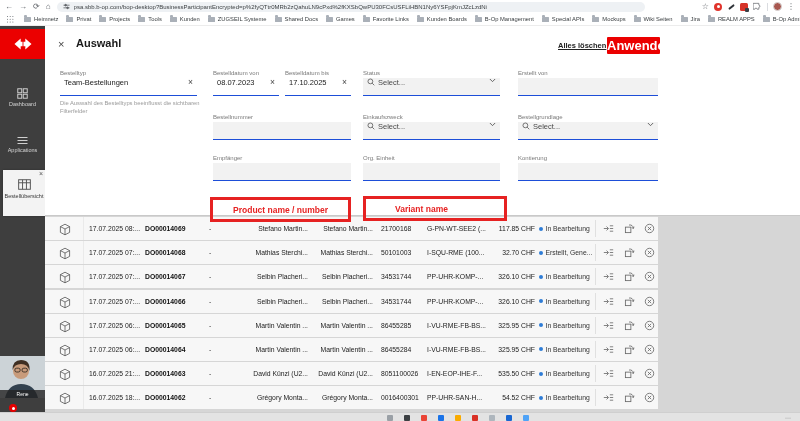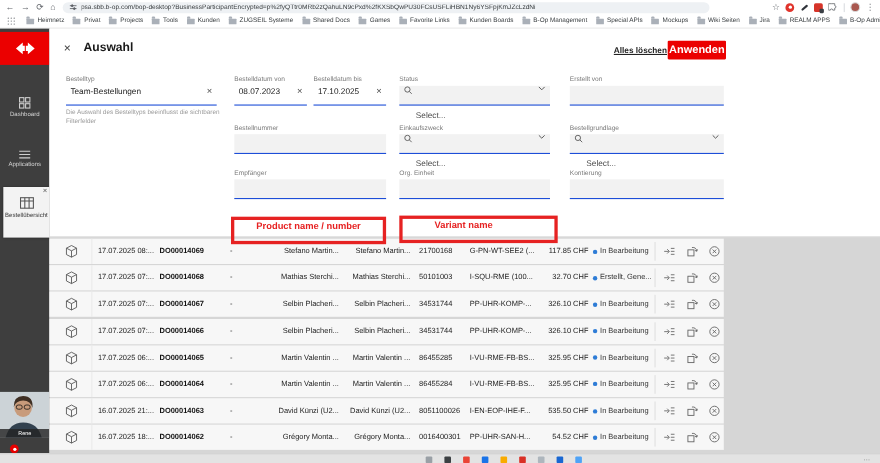--- a/index.html
+++ b/index.html
@@ -52,29 +52,29 @@
   .sbb-badge::after{content:"";position:absolute;left:2.5px;top:2.5px;width:3px;height:3px;background:#fff;border-radius:50%;}
 
   
   .main-bg{position:absolute;left:45px;top:26px;width:755px;height:386px;background:#d6d6d6;}
   .filter-panel{position:absolute;left:0;top:0;width:755px;height:190px;background:#fff;border-bottom:1px solid #c9c9c9;}
   .fp-close{position:absolute;left:13px;top:13px;font-size:11px;color:#444;line-height:1;cursor:pointer;}
   .fp-title{position:absolute;left:31px;top:11px;font-size:11px;font-weight:700;color:#1a1a1a;}
   .fp-clear{position:absolute;left:513px;top:15px;font-size:7.5px;font-weight:600;color:#222;
     text-decoration:underline;cursor:pointer;white-space:nowrap;}
   .fp-apply{position:absolute;left:562px;top:11px;width:53px;height:17px;background:var(--brand,#eb0000);
-    border:none;border-radius:1px;color:#fff;font-size:10px;font-weight:600;font-family:"Liberation Sans",sans-serif;cursor:pointer;}
+    border:none;border-radius:1px;color:#fff;font-size:13px;font-weight:600;font-family:"Liberation Sans",sans-serif;cursor:pointer;}
   .ffield{position:absolute;}
   .flabel{font-size:6px;color:#7a7a7a;margin-bottom:2px;white-space:nowrap;}
   .fbox{height:18px;display:flex;align-items:flex-start;gap:3px;padding:0 4px;border-bottom:1px solid #1d4ed8;}
   .fbox.filled{background:#fff;}
   .fbox.empty{background:#f2f2f2;}
   .fbox.select{background:#f2f2f2;cursor:pointer;}
   .fval{flex:1;font-size:7.5px;color:#1a1a1a;white-space:nowrap;overflow:hidden;}
-  .fph{flex:1;font-size:7.5px;color:#4a4a4a;white-space:nowrap;overflow:hidden;margin-top:22px;}
+  .fph{flex:1;font-size:7.5px;color:#4a4a4a;white-space:nowrap;overflow:hidden;}
   .fclear{font-size:8.5px;color:#444;line-height:1;cursor:pointer;}
   .fhelper{margin-top:4px;font-size:5.8px;color:#9a9a9a;line-height:1.35;width:150px;}
 
   
   .orders{position:absolute;left:45px;top:217px;width:613px;}
   .order-row{position:relative;width:613px;height:23px;background:#f7f7f7;margin-bottom:1.2px;}
   .order-row::before{content:"";position:absolute;left:38px;top:0;bottom:0;width:1px;background:#eaeaea;}
   .cube-ic{position:absolute;left:14px;top:5px;}
   .c{position:absolute;top:0;height:23px;line-height:23px;font-size:6.8px;color:#222;
     white-space:nowrap;overflow:hidden;}
@@ -89,21 +89,21 @@
   .status{position:absolute;left:494px;top:0;height:23px;display:flex;align-items:center;gap:2.5px;}
   .dot{width:4px;height:4px;border-radius:50%;background:var(--status,#2e7cd6);flex:0 0 auto;}
   .status .stxt{font-size:6.8px;color:#333;white-space:nowrap;}
   .rowsep{position:absolute;left:550px;top:3px;bottom:3px;width:1px;background:#e0e0e0;}
   .act{position:absolute;top:4px;width:15px;height:15px;background:transparent;border:none;
     display:flex;align-items:center;justify-content:center;cursor:pointer;padding:0;}
   .act.a1{left:556px;} .act.a2{left:577px;} .act.a3{left:597px;}
   .scroll-hint{position:absolute;left:604px;top:376px;font-size:7px;color:#888;line-height:1;}
 
   
-  .ann{position:absolute;border:3px solid var(--annotation,#e62222);display:flex;z-index:20;}
+  .ann{position:absolute;border:3px solid var(--annotation,#e62222);display:flex;align-items:center;z-index:20;}
   .ann span{font-size:8.5px;font-weight:600;color:var(--annotation,#e62222);white-space:nowrap;}
   .ann-product{left:210px;top:197px;width:141px;height:25px;justify-content:center;}
   .ann-variant{left:363px;top:196px;width:144px;height:25px;padding-left:29px;}
 
   
   .taskbar{position:absolute;left:0;top:412px;width:800px;height:9px;background:#e3e3e3;
     border-top:1px solid #cfcfcf;display:flex;align-items:flex-start;padding-left:387px;gap:11px;}
   .tb-ic{width:6px;height:6px;margin-top:2px;border-radius:1px;background:#999;flex:0 0 auto;cursor:pointer;}
   .tb-more{position:absolute;right:8px;top:1px;font-size:6px;color:#777;letter-spacing:1px;}
 </style>

